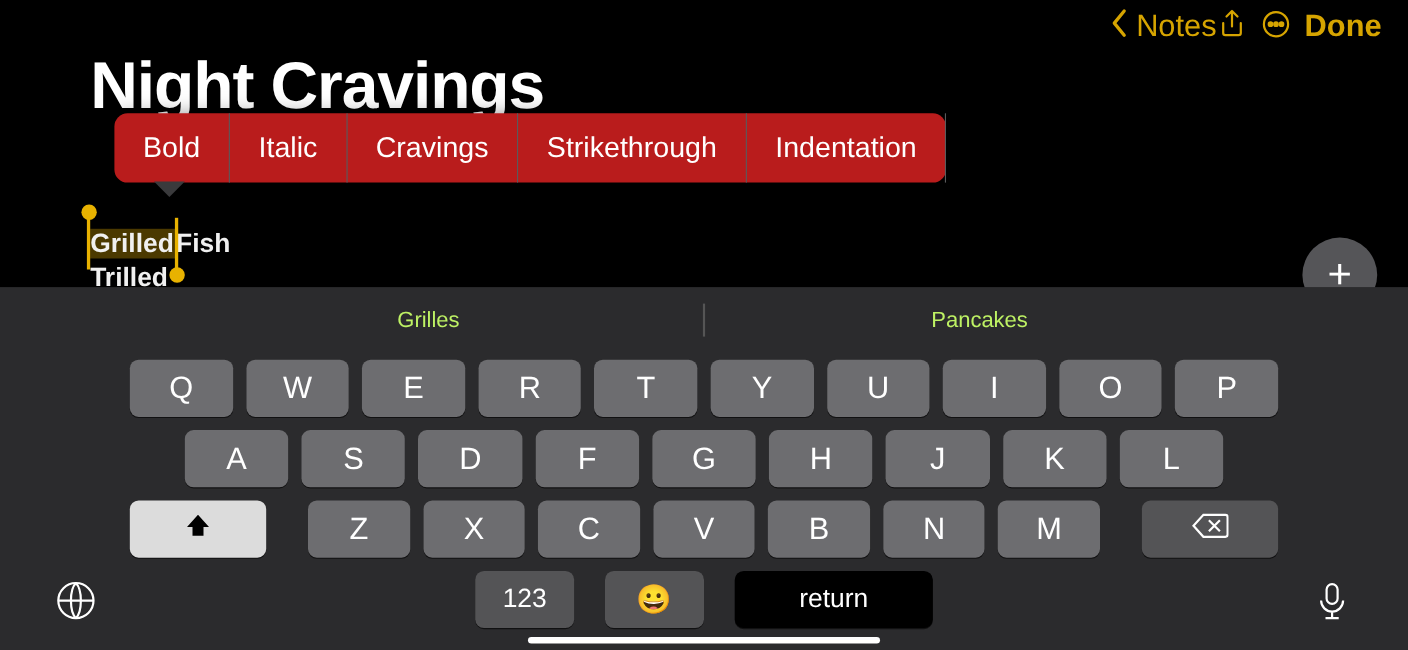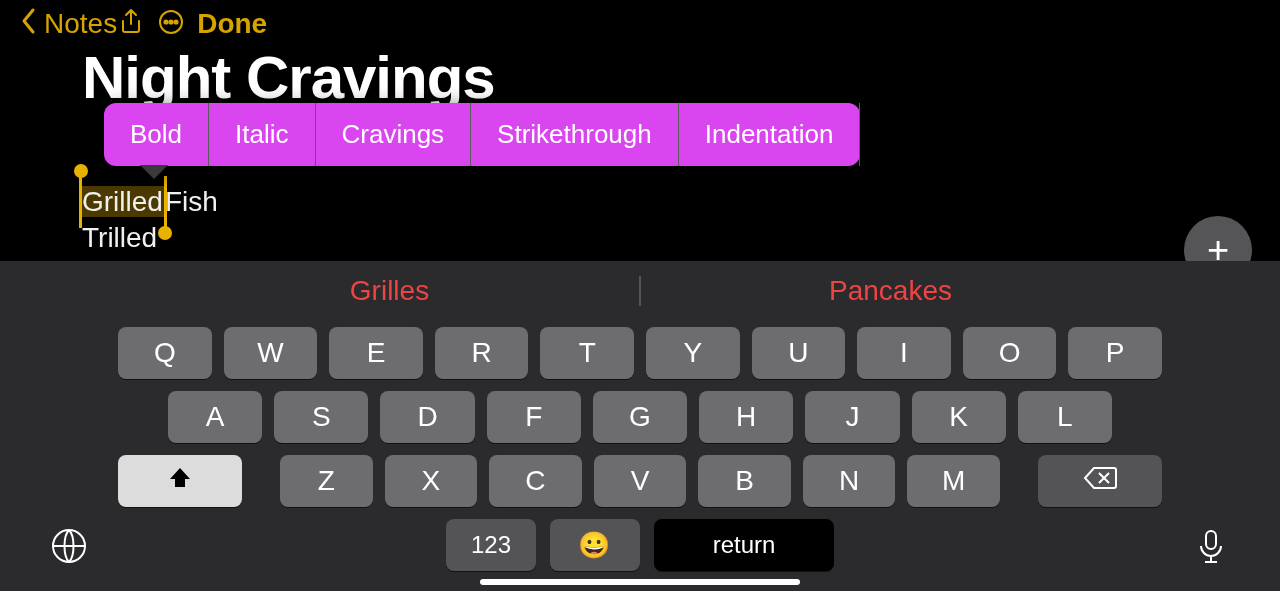--- a/index.html
+++ b/index.html
@@ -1,57 +1,57 @@
 <!DOCTYPE html>
 <html><head>
 <meta charset="utf-8">
 <style>
   * { margin: 0; padding: 0; box-sizing: border-box; font-family: -apple-system, "Helvetica Neue", Helvetica, Arial, sans-serif; }
   html, body { width: 1280px; height: 591px; background: #000; color: #fff; overflow: hidden; }
 
   
   .navbar {
-    display: flex; align-items: center; justify-content: flex-start;
-    height: 48px; padding: 0 24px 0 20px;
+    display: flex; align-items: center; justify-content: flex-end;
+    height: 48px; padding: 0 24px 0 20px; margin-left: 35px;
   }
   .nav-left { display: flex; align-items: center; gap: 6px; color: #d6a400; font-size: 28px; }
   .nav-left svg { width: 18px; height: 28px; }
   .nav-right { display: flex; align-items: center; gap: 12px; }
   .nav-icon svg { width: 28px; height: 28px; stroke: #d6a400; fill: none; stroke-width: 2; }
   .done { color: #d6a400; font-size: 28px; font-weight: 600; }
 
   
   .note-area { position: relative; padding: 0 80px 0 82px; }
   .note-title { font-size: 60px; font-weight: 800; letter-spacing: -1px; color: #fff; line-height: 1; }
 
   
   .format-popover {
     position: absolute; top: 55px; left: 104px;
-    background: #d946ef; border-radius: 12px;
+    background: #b91c1c; border-radius: 12px;
     display: flex; align-items: stretch; height: 63px;
     box-shadow: 0 4px 20px rgba(0,0,0,0.6);
     z-index: 50;
   }
   .format-popover .tail {
     position: absolute; left: 36px; top: 62px;
     width: 0; height: 0;
     border-left: 14px solid transparent;
     border-right: 14px solid transparent;
     border-top: 14px solid #3a3a3c;
   }
   .fmt-item {
     color: #fff; font-size: 26px; padding: 0 26px;
     display: flex; align-items: center;
     border-right: 1px solid #5a5a5c;
     white-space: nowrap;
   }
   .fmt-item:last-child { border-right: none; }
 
   
-  .note-lines { margin-top: 76px; font-size: 28px; font-weight: 400; line-height: 1.3; color: #f0f0f0; }
+  .note-lines { margin-top: 98px; font-size: 24px; font-weight: 700; line-height: 1.3; color: #f0f0f0; }
   .line { display: flex; }
   .sel-wrap { position: relative; display: inline-block; }
   .sel-bg {
     background: rgba(214,164,0,0.35);
     padding: 0 2px 0 0;
   }
   .sel-handle {
     position: absolute; width: 3px; background: #e8b200;
     top: -8px; bottom: -8px;
   }
@@ -74,41 +74,41 @@
 
   
   .keyboard {
     position: absolute; left: 0; right: 0; bottom: 0; height: 330px;
     background: #2b2b2d;
   }
   .suggestions {
     display: flex; height: 60px; align-items: center; justify-content: space-around;
     padding: 0 140px;
   }
-  .sugg { color: #ef4444; font-size: 28px; flex: 1; text-align: center; }
+  .sugg { color: #bef264; font-size: 20px; flex: 1; text-align: center; }
   .sugg-sep { width: 1px; height: 30px; background: #555; }
 
   .key-rows { padding: 6px 118px 0 118px; }
   .krow { display: flex; gap: 12px; margin-bottom: 12px; justify-content: center; }
   .key {
     background: #6d6d70; color: #fff; font-size: 28px;
     height: 52px; border-radius: 8px; flex: 1;
     display: flex; align-items: center; justify-content: center;
     box-shadow: 0 1px 0 rgba(0,0,0,0.6);
   }
   .krow.r2 { padding: 0 50px; }
   .key.special { background: #545456; }
   .key.shift { background: #dcdcdc; color: #000; flex: 0 0 124px; }
   .key.shift svg { width: 26px; height: 26px; fill: #000; }
   .key.backspace { flex: 0 0 124px; }
   .key.backspace svg { width: 34px; height: 26px; stroke: #fff; fill: none; stroke-width: 2; }
   .krow.r3 { gap: 38px; }
   .krow.r3 .mid { display: flex; gap: 12px; flex: 1; }
 
-  .krow.r4 { gap: 14px; }
+  .krow.r4 { gap: 28px; }
   .key.k123 { flex: 0 0 90px; background: #545456; font-size: 24px; }
   .key.emoji { flex: 0 0 90px; background: #545456; font-size: 26px; }
   .key.space { flex: 1; background: #6d6d70; font-size: 24px; }
   .key.return { flex: 0 0 180px; background: #000000; font-size: 24px; }
 
   .kb-side {
     position: absolute; bottom: 18px; width: 50px; height: 50px;
     display: flex; align-items: center; justify-content: center;
   }
   .kb-side.left { left: 44px; }

